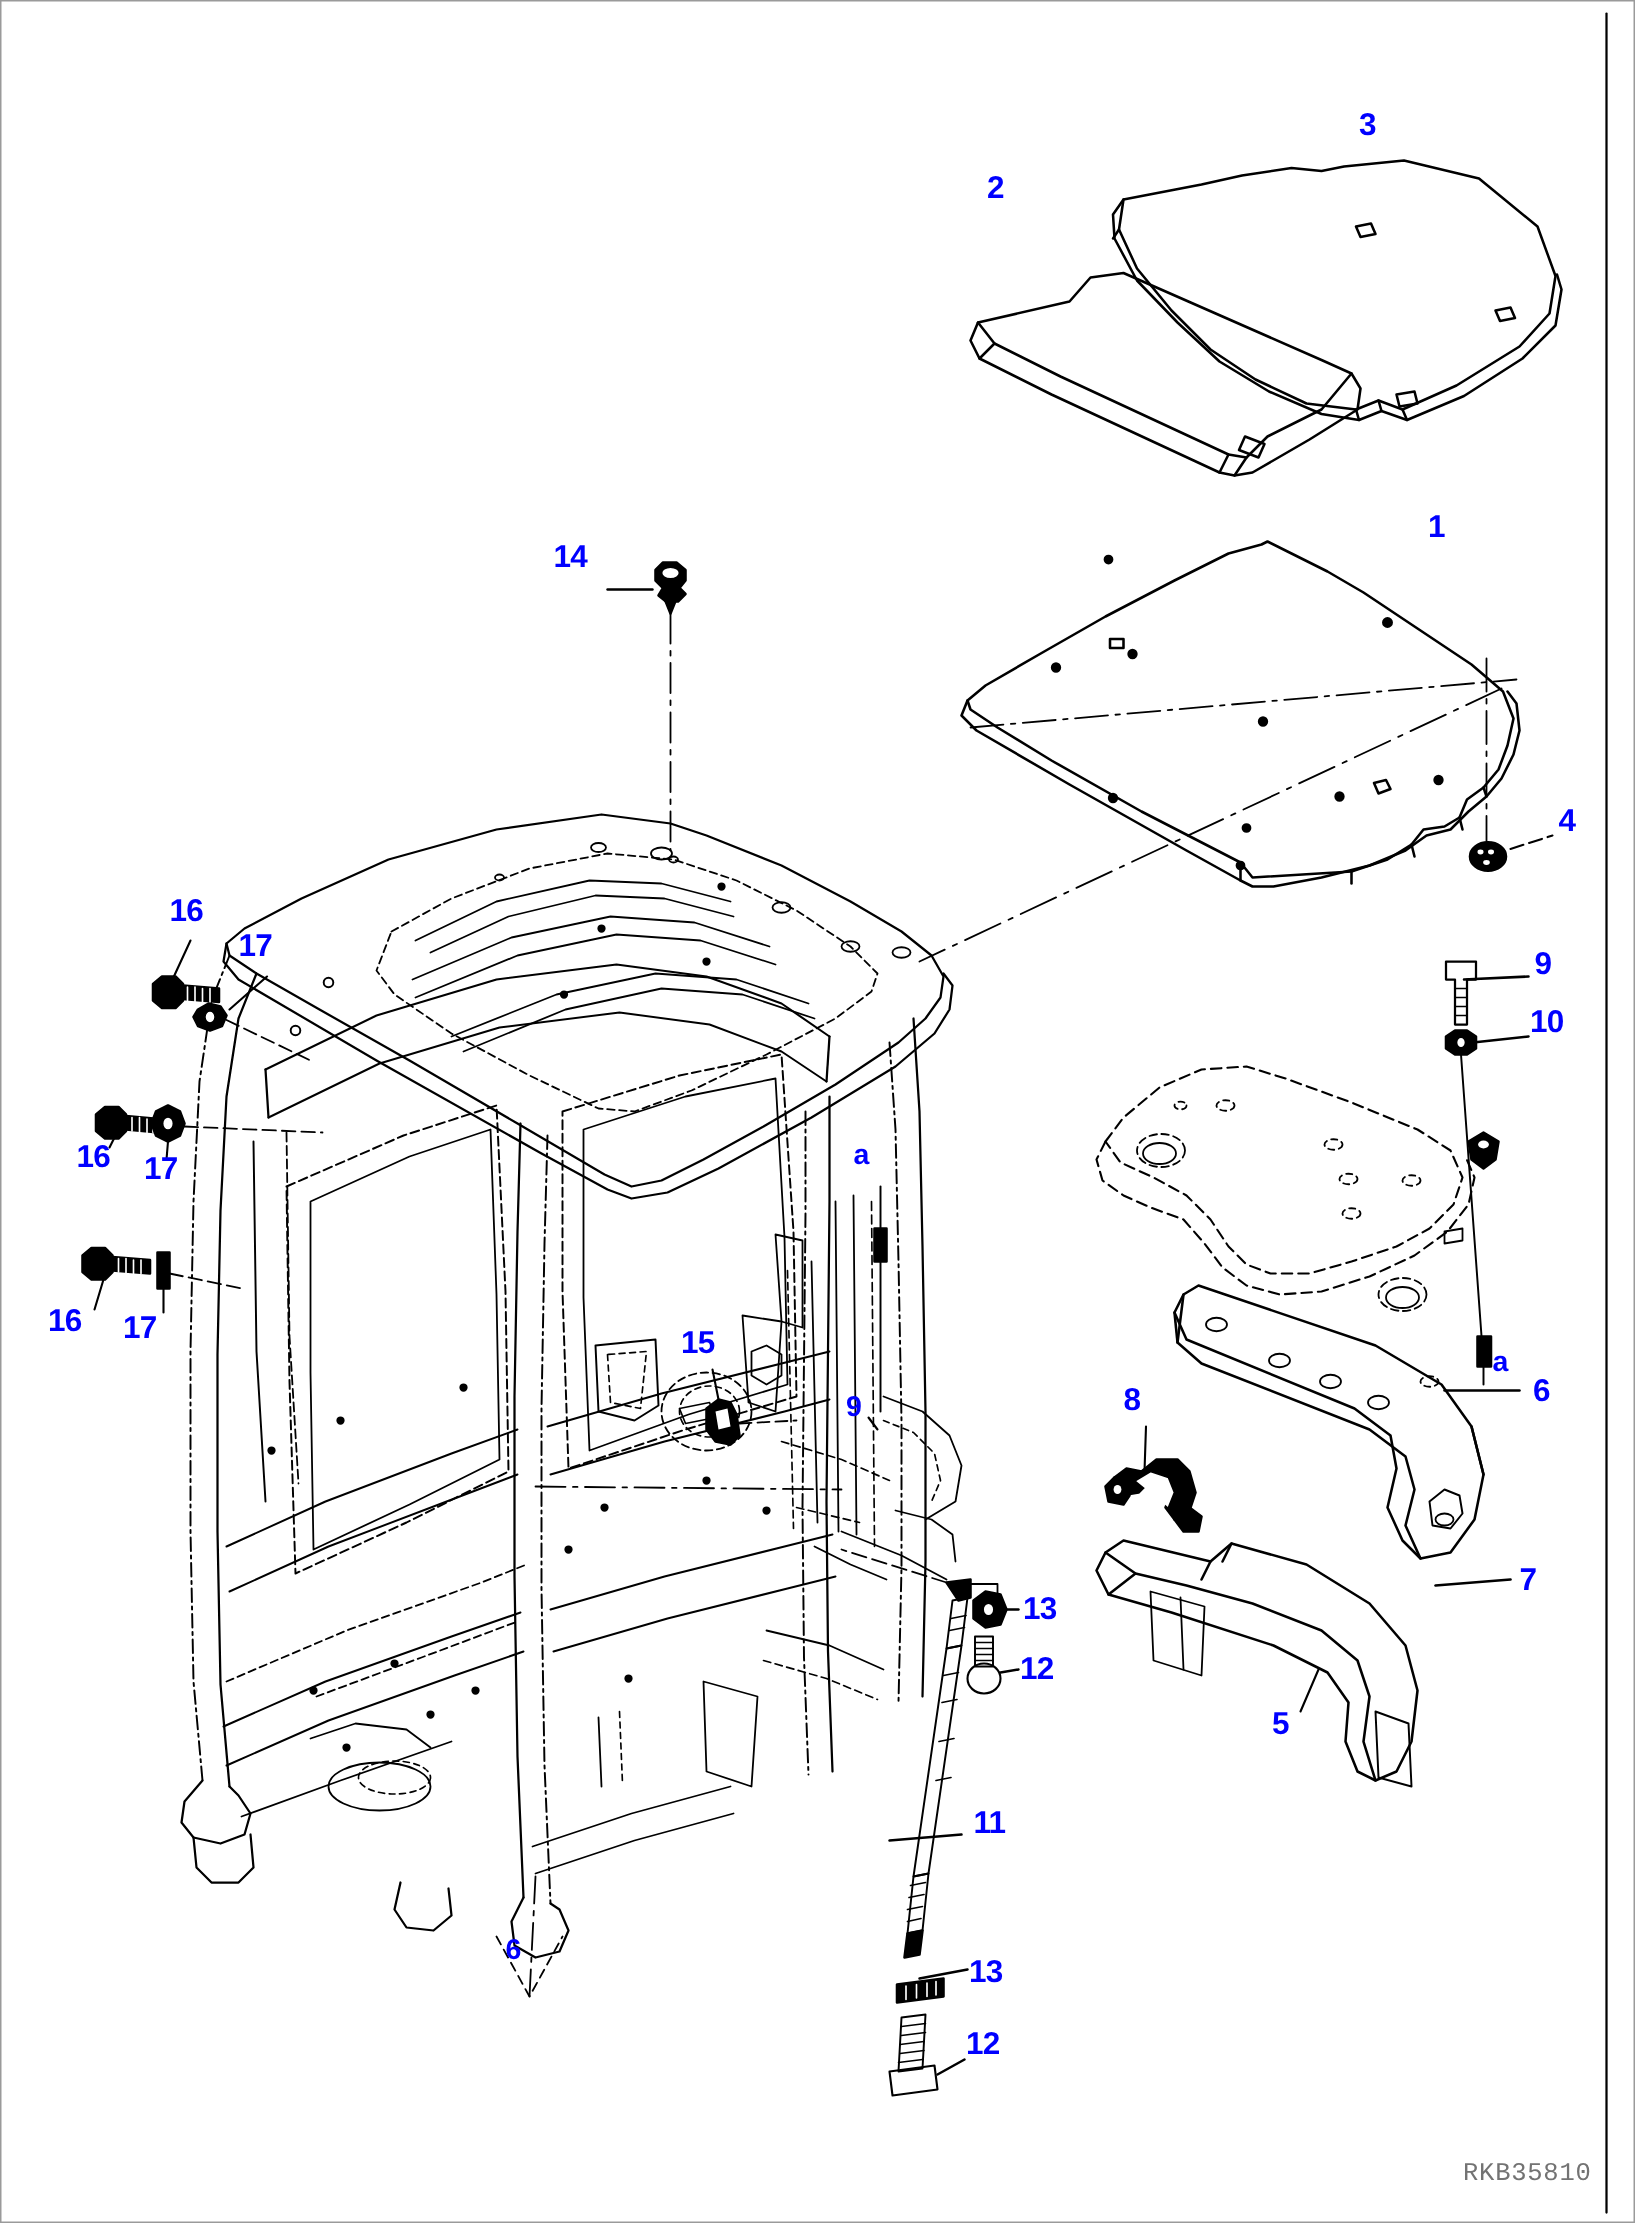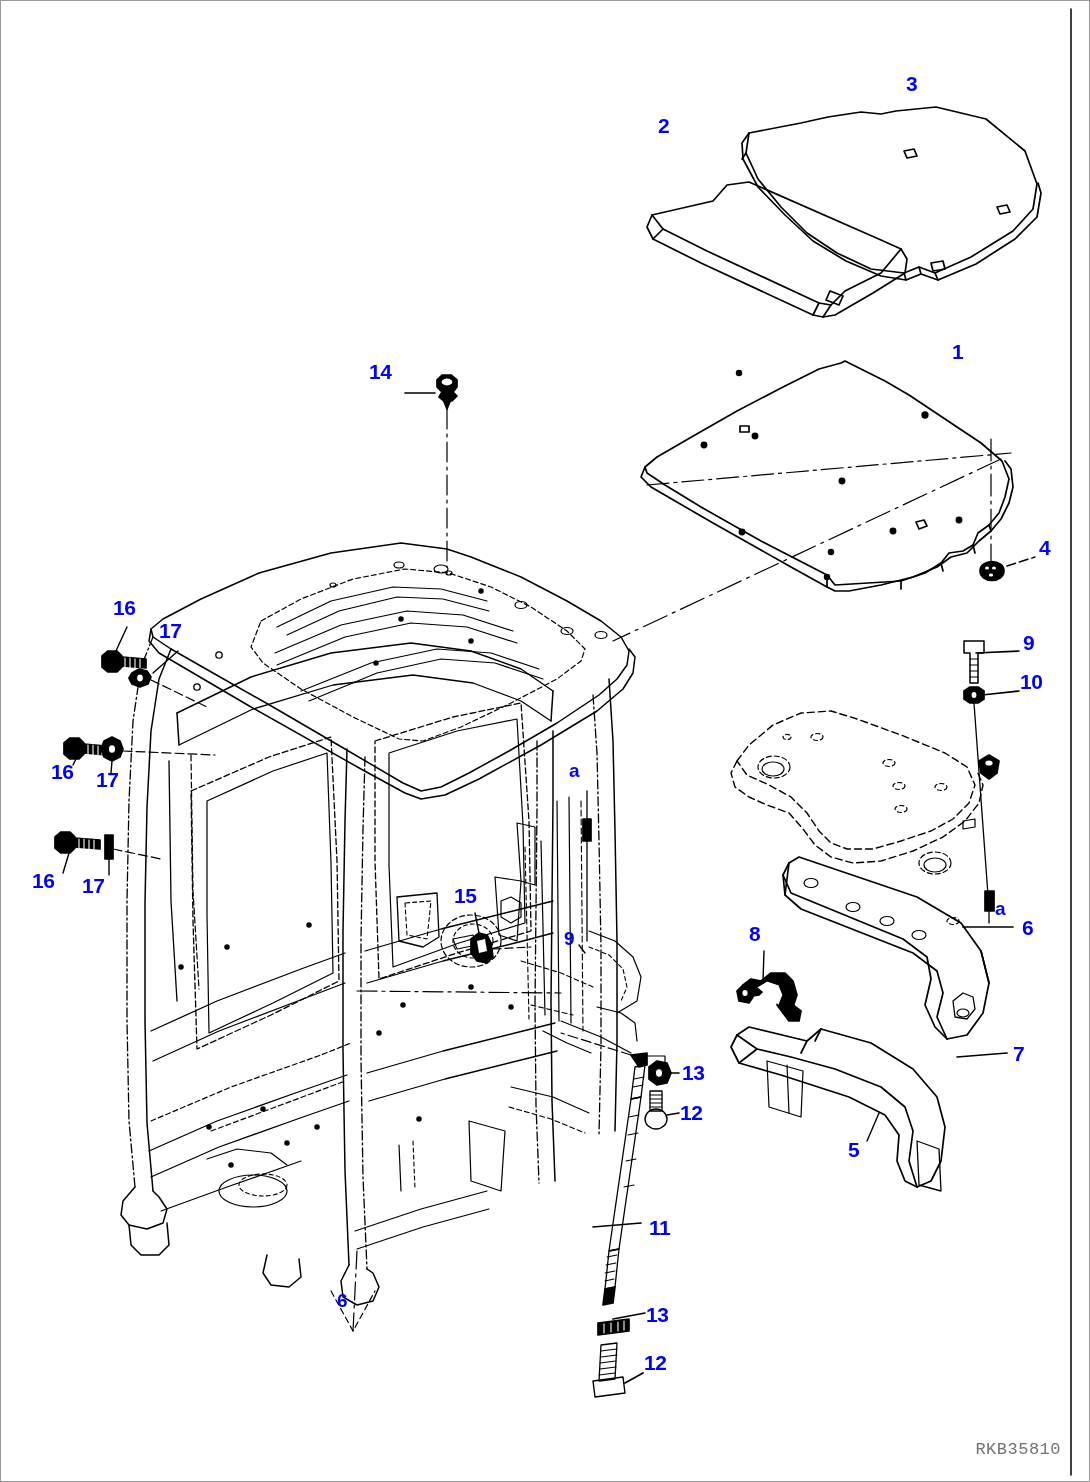--- a/index.html
+++ b/index.html
@@ -455,20 +455,20 @@
   <div class="callout" style="left:81px;   top:874px;">17</div>
   <div class="callout small" style="left:994px; top:898px;">a</div>
   <div class="callout" style="left:453px;  top:884px;">15</div>
   <div class="callout" style="left:1021px; top:916px;">6</div>
   <div class="callout small" style="left:563px; top:928px;">9</div>
   <div class="callout" style="left:748px;  top:922px;">8</div>
   <div class="callout" style="left:1012px; top:1042px;">7</div>
   <div class="callout" style="left:681px;  top:1061px;">13</div>
   <div class="callout" style="left:679px;  top:1101px;">12</div>
   <div class="callout" style="left:847px;  top:1138px;">5</div>
-  <div class="callout" style="left:648px;  top:1204px;margin-top:12px;">11</div>
+  <div class="callout" style="left:648px;  top:1204px;">11</div>
   <div class="callout small" style="left:336px; top:1290px;">6</div>
   <div class="callout" style="left:645px;  top:1303px;">13</div>
   <div class="callout" style="left:643px;  top:1351px;">12</div>
 
   <div id="drawing-number">RKB35810</div>
 
 </div>
 
 </body></html>

